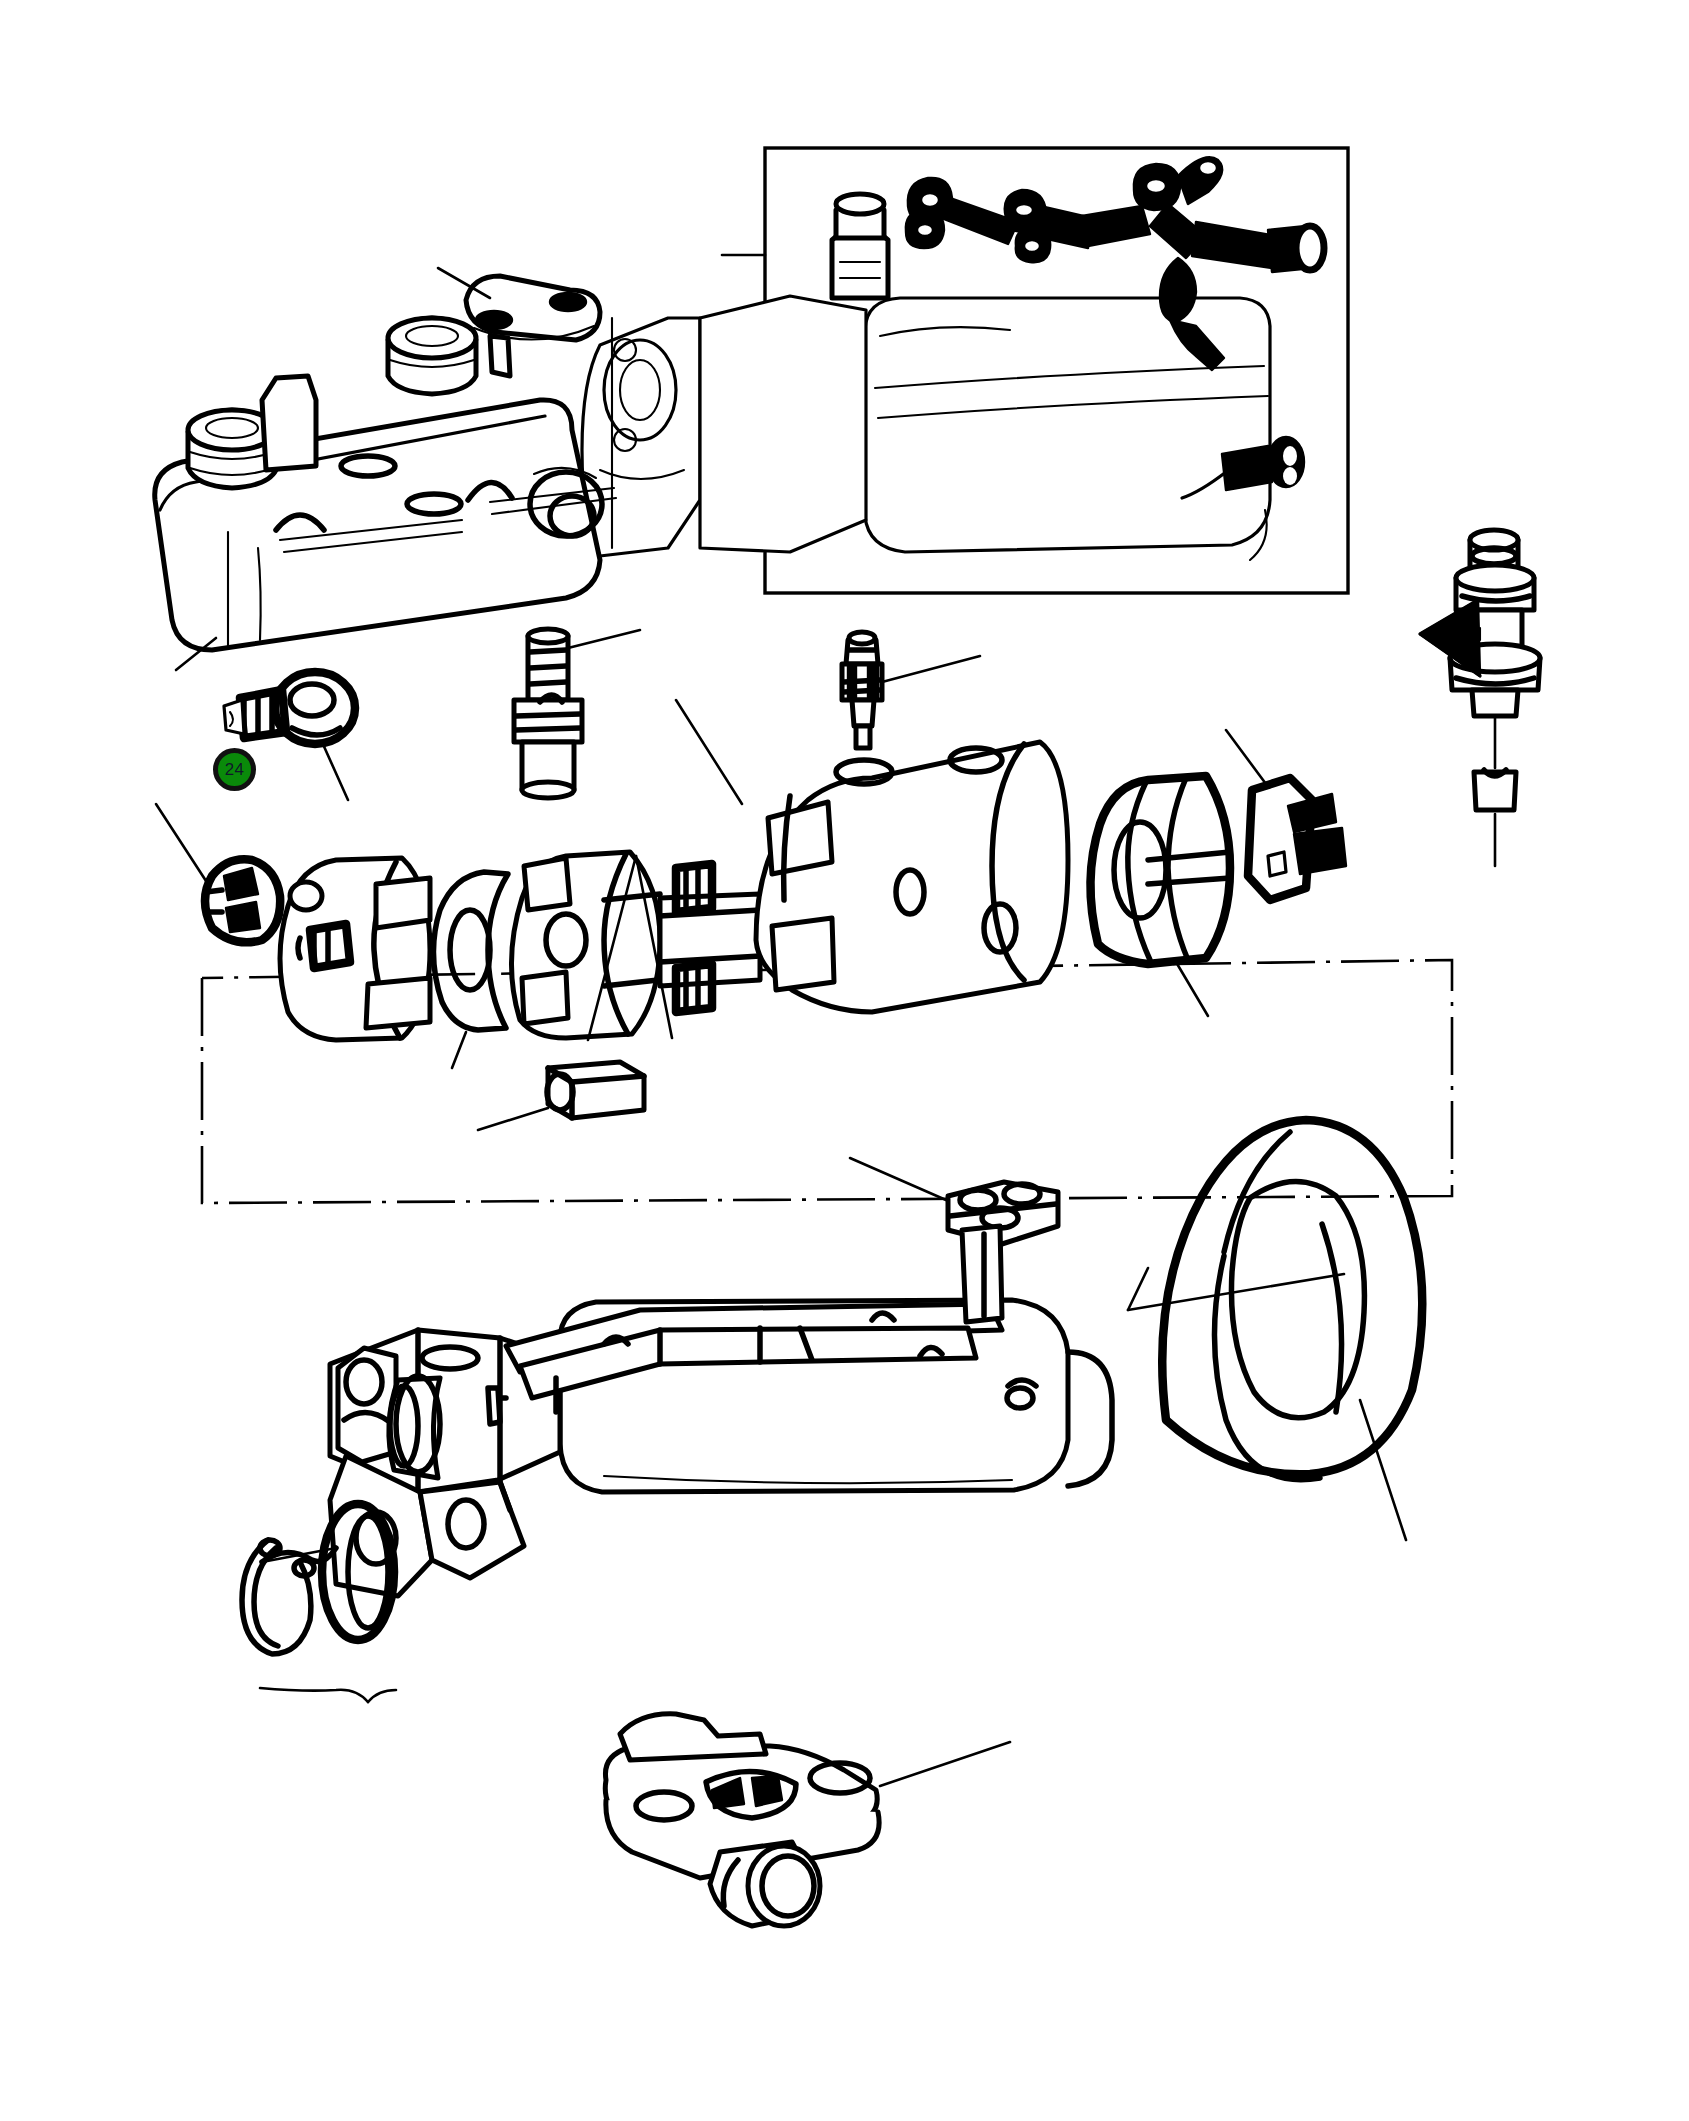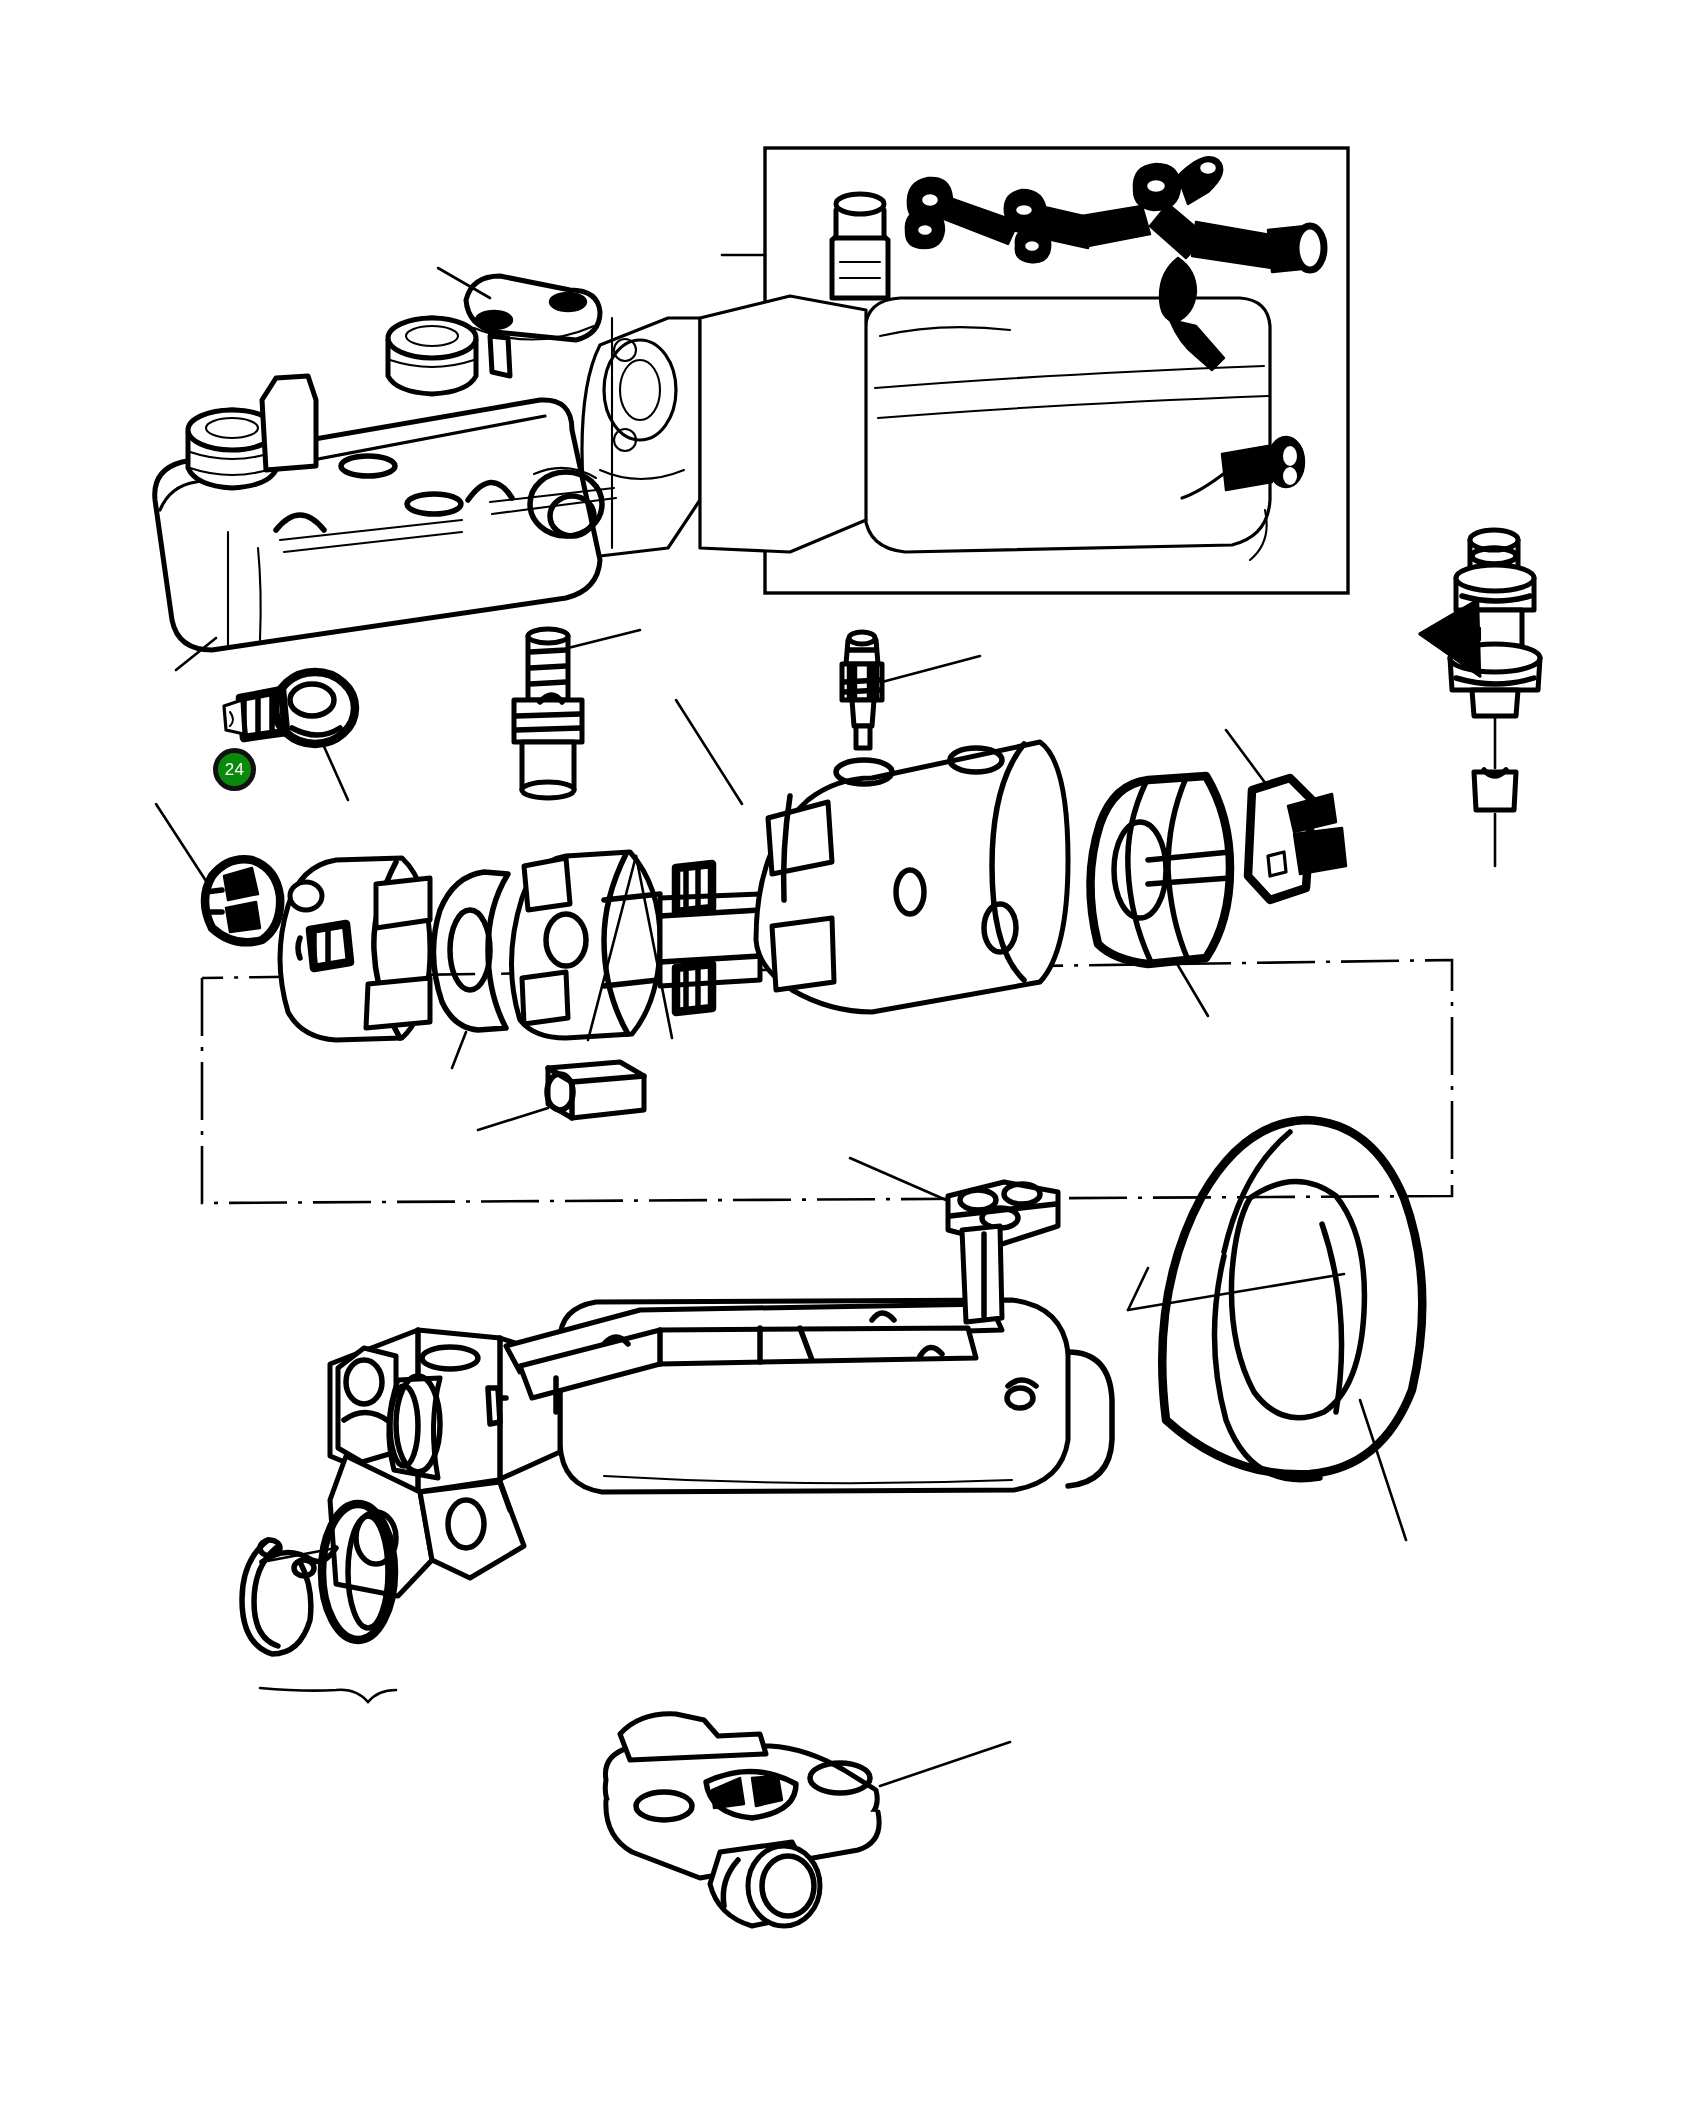--- a/index.html
+++ b/index.html
@@ -32,21 +32,21 @@
     display: flex;
     align-items: center;
     justify-content: center;
     box-sizing: border-box;
     font-family: "Liberation Sans", sans-serif;
     font-weight: 400;
     line-height: 1;
     user-select: none;
   }
   .marker-label {
-    color: #ffffff;
+    color: #0f172a;
     font-size: 17px;
     letter-spacing: 0.3px;
     pointer-events: none;
   }
 </style>
 </head>
 <body>
 
 <div id="page">
 

